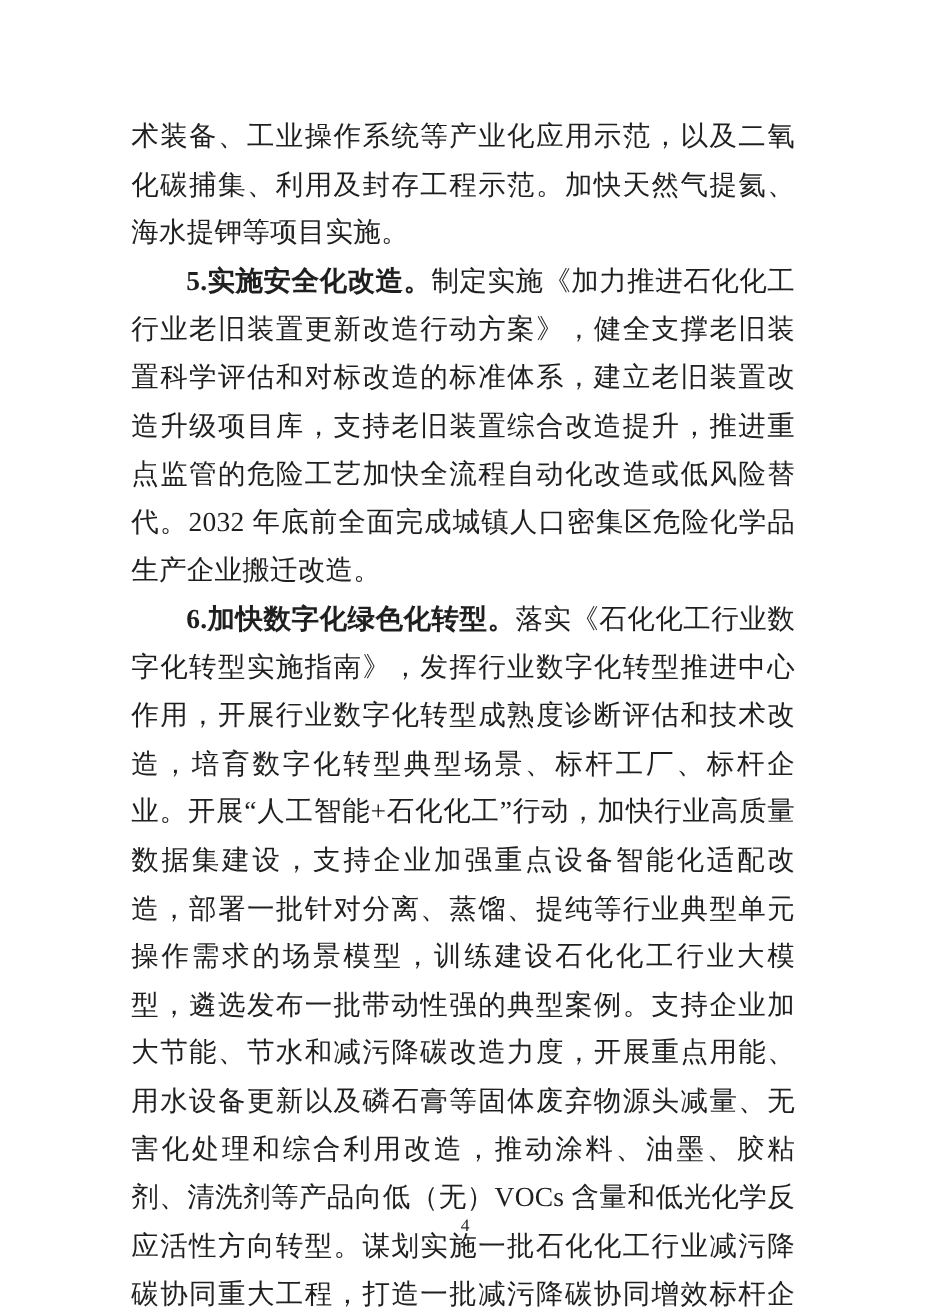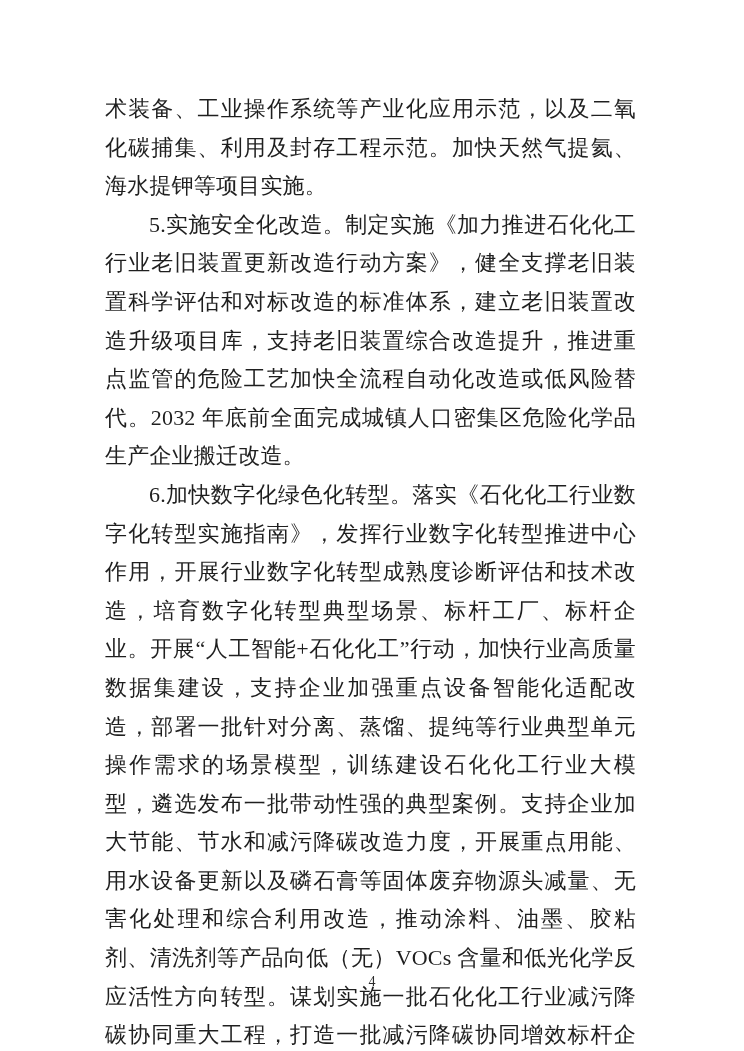--- a/index.html
+++ b/index.html
@@ -30,21 +30,21 @@
     text-align: justify;
     text-justify: inter-character;
     text-align-last: left;
     letter-spacing: 0.2px;
     word-break: break-all;
   }
   .para.indent {
     text-indent: 2em;
   }
   .para .lead {
-    font-weight: normal;
+    font-weight: bold;
     margin-top: 20px;
   }
   .footer {
     position: absolute;
     left: 0;
     top: 972px;
     width: 744px;
     text-align: center;
   }
   .page-number {

